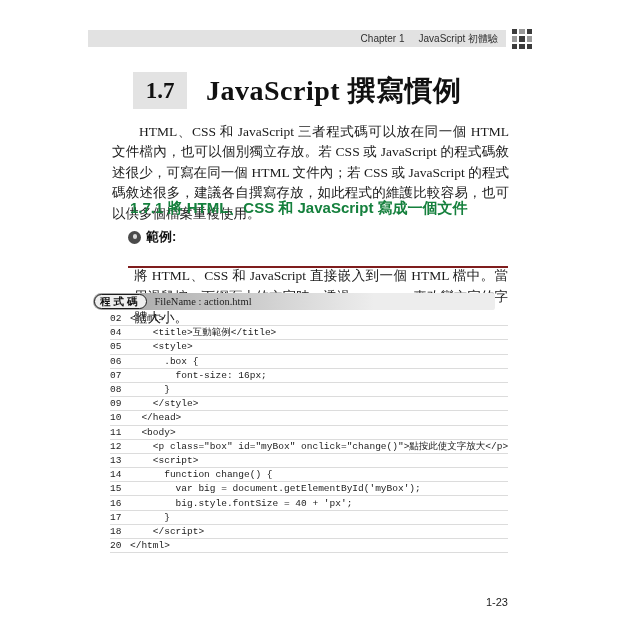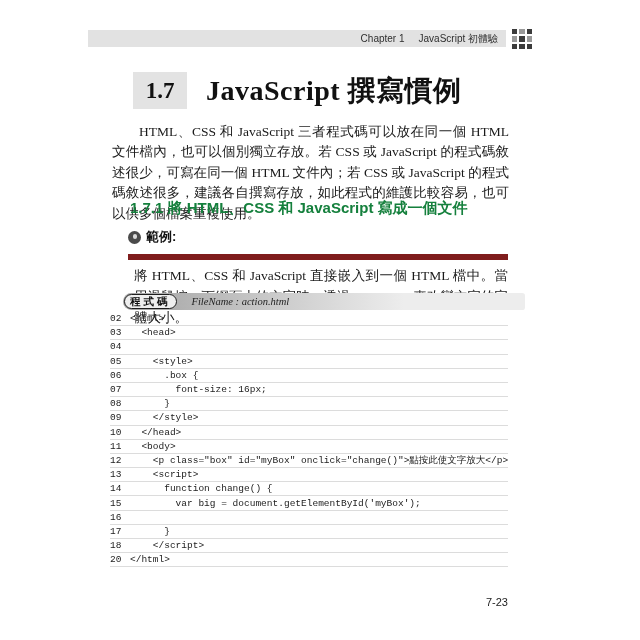--- a/index.html
+++ b/index.html
@@ -23,36 +23,36 @@
   .section-title{margin-left:19px;font-size:28px;color:#111;letter-spacing:.5px;}
 
   .intro{position:absolute;left:112px;top:108px;width:397px;font-size:13.5px;line-height:20.5px;
          text-align:justify;text-indent:2em;}
 
   .subsection-title{position:absolute;left:130px;top:199px;width:380px;
                     font-family:"Liberation Sans",sans-serif;font-weight:bold;font-size:15px;color:#15803d;}
 
   
   .example-row{position:absolute;left:128px;top:228px;width:380px;display:flex;align-items:center;
-               gap:5px;border-bottom:6px solid #7f1d1d;padding-bottom:8px;box-sizing:border-box;}
+               gap:5px;border-bottom:2px solid #7f1d1d;padding-bottom:20px;box-sizing:border-box;}
   .example-icon{width:13px;height:13px;border-radius:50%;background:#4a4a4a;position:relative;flex:none;}
   .example-icon::after{content:"";position:absolute;left:4.5px;top:3px;width:4px;height:5px;
                        background:#d9d9d9;border-radius:2px;}
   .example-label{font-family:"Liberation Sans",sans-serif;font-weight:bold;font-size:13px;color:#111;}
   .example-desc{position:absolute;left:134px;top:251px;width:374px;font-size:13.5px;line-height:21px;
                 text-align:justify;}
 
   
-  .code-header{position:absolute;left:123px;top:293px;width:402px;height:17px;
+  .code-header{position:absolute;left:93px;top:293px;width:402px;height:17px;
                background:linear-gradient(to right,#a2a2a2,#ededed 70%);
                border-radius:9px 3px 3px 9px;display:flex;align-items:center;box-sizing:border-box;text-align:center;}
   .code-label{border:1.5px solid #1e1e1e;border-radius:9px;background:#efefef;margin-left:1px;
               font-family:"Liberation Sans",sans-serif;font-weight:bold;font-size:10.5px;color:#111;
               padding:0 5px;letter-spacing:3px;line-height:13px;flex:none;}
-  .code-filename{margin-left:15px;font-size:10.5px;color:#1e1e1e;font-style:italic;}
+  .code-filename{margin-left:8px;font-size:10.5px;color:#1e1e1e;}
   .code-lines{position:absolute;left:110px;top:312px;width:398px;}
   .code-line{display:flex;align-items:center;height:13.2px;border-bottom:1px solid #dcdcdc;
              font-family:"Liberation Mono","DejaVu Sans Mono",monospace;font-size:9.5px;color:#222;
              white-space:pre;overflow:hidden;}
   .code-num{width:20px;flex:none;}
 
   .page-number{position:absolute;left:400px;top:596px;width:108px;text-align:right;
                font-family:"Liberation Sans",sans-serif;font-size:11px;color:#222;}
 </style>
 </head>
@@ -90,34 +90,33 @@
     <span class="example-label">範例:</span>
   </div>
   <p class="example-desc">將 HTML、CSS 和 JavaScript 直接嵌入到一個 HTML 檔中。當用滑鼠按一下網頁上的文字時，透過 JavaScript 來改變文字的字體大小。</p>
 
   <div class="code-header">
     <span class="code-label">程式碼</span>
     <span class="code-filename">FileName : action.html</span>
   </div>
   <div class="code-lines">
       <div class="code-line"><span class="code-num">02</span><span class="code-text">&lt;html&gt;</span></div>
-      <div class="code-line"><span class="code-num">03</span><span class="code-text">  &lt;head&gt;</span></div>
-      <div class="code-line"><span class="code-num">04</span></div>
+      <div class="code-line"><span class="code-num">04</span><span class="code-text">    &lt;title&gt;互動範例&lt;/title&gt;</span></div>
       <div class="code-line"><span class="code-num">05</span><span class="code-text">    &lt;style&gt;</span></div>
       <div class="code-line"><span class="code-num">06</span><span class="code-text">      .box {</span></div>
       <div class="code-line"><span class="code-num">07</span><span class="code-text">        font-size: 16px;</span></div>
       <div class="code-line"><span class="code-num">08</span><span class="code-text">      }</span></div>
       <div class="code-line"><span class="code-num">09</span><span class="code-text">    &lt;/style&gt;</span></div>
       <div class="code-line"><span class="code-num">10</span><span class="code-text">  &lt;/head&gt;</span></div>
       <div class="code-line"><span class="code-num">11</span><span class="code-text">  &lt;body&gt;</span></div>
       <div class="code-line"><span class="code-num">12</span><span class="code-text">    &lt;p class="box" id="myBox" onclick="change()"&gt;點按此使文字放大&lt;/p&gt;</span></div>
       <div class="code-line"><span class="code-num">13</span><span class="code-text">    &lt;script&gt;</span></div>
       <div class="code-line"><span class="code-num">14</span><span class="code-text">      function change() {</span></div>
       <div class="code-line"><span class="code-num">15</span><span class="code-text">        var big = document.getElementById('myBox');</span></div>
-      <div class="code-line"><span class="code-num">16</span></div>
+      <div class="code-line"><span class="code-num">16</span><span class="code-text">        big.style.fontSize = 40 + 'px';</span></div>
       <div class="code-line"><span class="code-num">17</span><span class="code-text">      }</span></div>
       <div class="code-line"><span class="code-num">18</span><span class="code-text">    &lt;/script&gt;</span></div>
       <div class="code-line"><span class="code-num">20</span><span class="code-text">&lt;/html&gt;</span></div>
     </div>
 
-  <div class="page-number">7-23</div>
+  <div class="page-number">1-23</div>
 
 </div>
 
 </body></html>

